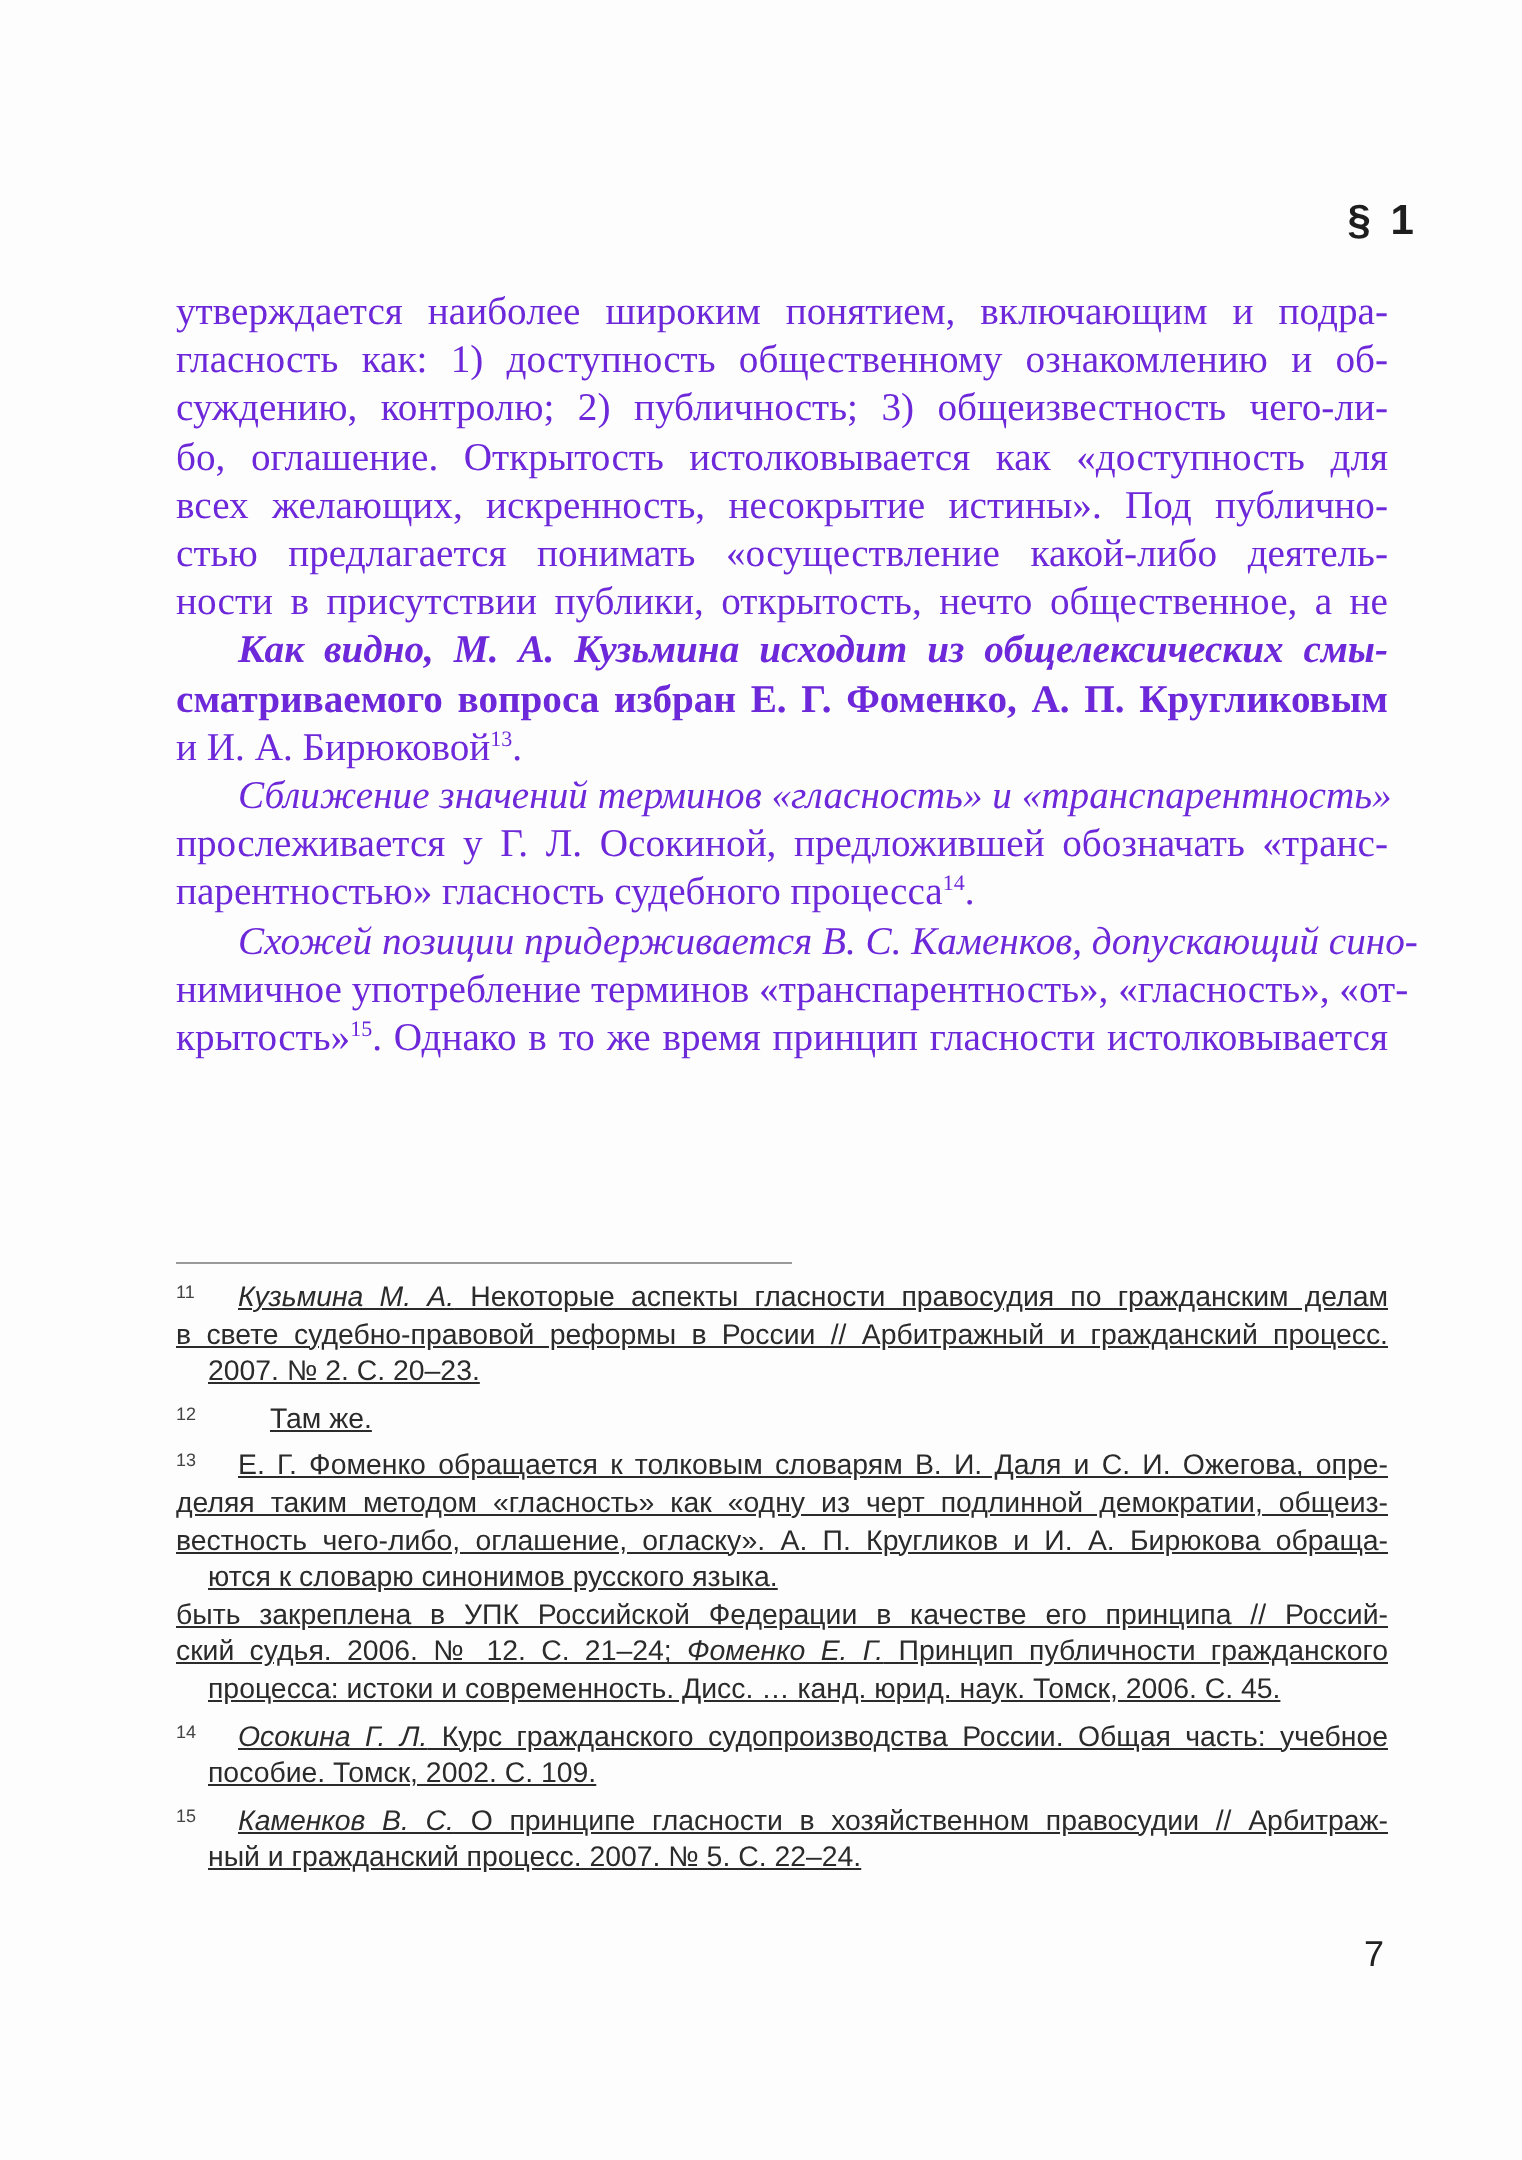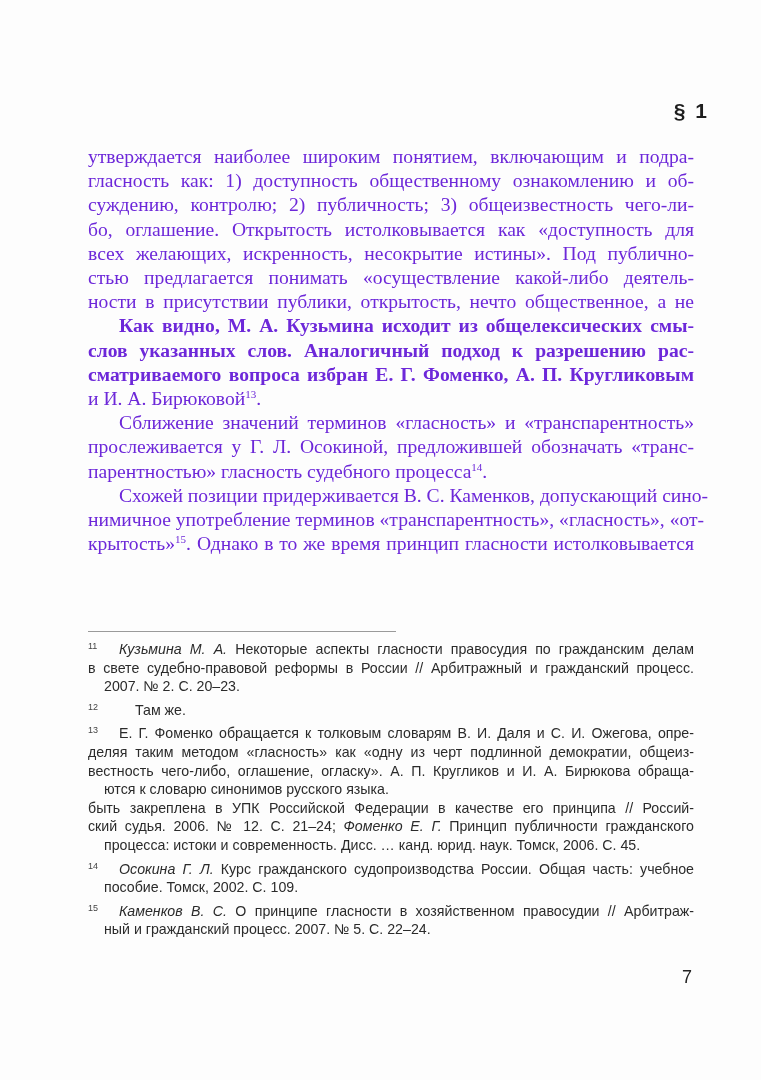--- a/index.html
+++ b/index.html
@@ -9,33 +9,33 @@
     position: absolute; right: 52px; top: 99px;
     font-family: "Liberation Sans", sans-serif; font-weight: bold; font-size: 21px; color: #1e1e1e;
     letter-spacing: 2px;
   }
   .body-text {
     position: absolute; left: 88px; top: 145px; width: 606px;
     font-family: "Liberation Serif", serif; font-size: 19.6px; line-height: 24.2px; color: #6d28d9;
   }
   .line { display: block; white-space: nowrap; text-align: justify; text-align-last: justify; }
   .line.last { text-align-last: left; }
-  .line.indent { padding-left: 31px; }
+  .line.indent { padding-left: 31px; font-style: italic; }
   .bold .line { font-weight: bold; }
   sup { font-size: 11px; line-height: 0; vertical-align: 7px; }
   .divider {
     position: absolute; left: 88px; top: 631px; width: 308px; height: 0; border-top: 1px solid #9a9a9a;
   }
   .footnotes {
     position: absolute; left: 88px; top: 640px; width: 606px;
     font-family: "Liberation Sans", sans-serif; font-size: 14.2px; line-height: 18.6px; color: #2b2b2b;
   }
   .fn { position: relative; margin-bottom: 5px; }
   .fn .num { position: absolute; left: 0; top: -3px; font-size: 9px; color: #444; }
-  .fn .fline { display: block; white-space: nowrap; text-align: justify; text-align-last: justify; }
+  .fn .fline { display: block; white-space: nowrap; text-align: justify; text-align-last: justify; text-decoration: underline; }
   .fn .fline.first { padding-left: 31px; }
   .fn .fline.last { text-align-last: left; margin-left: 16px; }
   .fn i { font-style: italic; }
   .page-number {
     position: absolute; right: 69px; top: 967px;
     font-family: "Liberation Sans", sans-serif; font-size: 18px; color: #222;
   }
 </style>
 </head>
 <body>
@@ -51,21 +51,20 @@
       <span class="line"><span>гласность как: 1) доступность общественному ознакомлению и об-</span></span>
       <span class="line"><span>суждению, контролю; 2) публичность; 3) общеизвестность чего-ли-</span></span>
       <span class="line"><span>бо, оглашение. Открытость истолковывается как «доступность для</span></span>
       <span class="line"><span>всех желающих, искренность, несокрытие истины». Под публично-</span></span>
       <span class="line"><span>стью предлагается понимать «осуществление какой-либо деятель-</span></span>
       <span class="line"><span>ности в присутствии публики, открытость, нечто общественное, а не</span></span>
     </div>
 
     <div class="para bold">
       <span class="line indent"><span>Как видно, М. А. Кузьмина исходит из общелексических смы-</span></span>
-      <span class="line"><span>слов указанных слов. Аналогичный подход к разрешению рас-</span></span>
       <span class="line"><span>сматриваемого вопроса избран Е. Г. Фоменко, А. П. Кругликовым</span></span>
       <span class="line last" style="font-weight:normal;"><span>и И. А. Бирюковой</span><sup>13</sup><span>.</span></span>
     </div>
 
     <div class="para">
       <span class="line indent"><span>Сближение значений терминов «гласность» и «транспарентность»</span></span>
       <span class="line"><span>прослеживается у Г. Л. Осокиной, предложившей обозначать «транс-</span></span>
       <span class="line last"><span>парентностью» гласность судебного процесса</span><sup>14</sup><span>.</span></span>
     </div>
 

